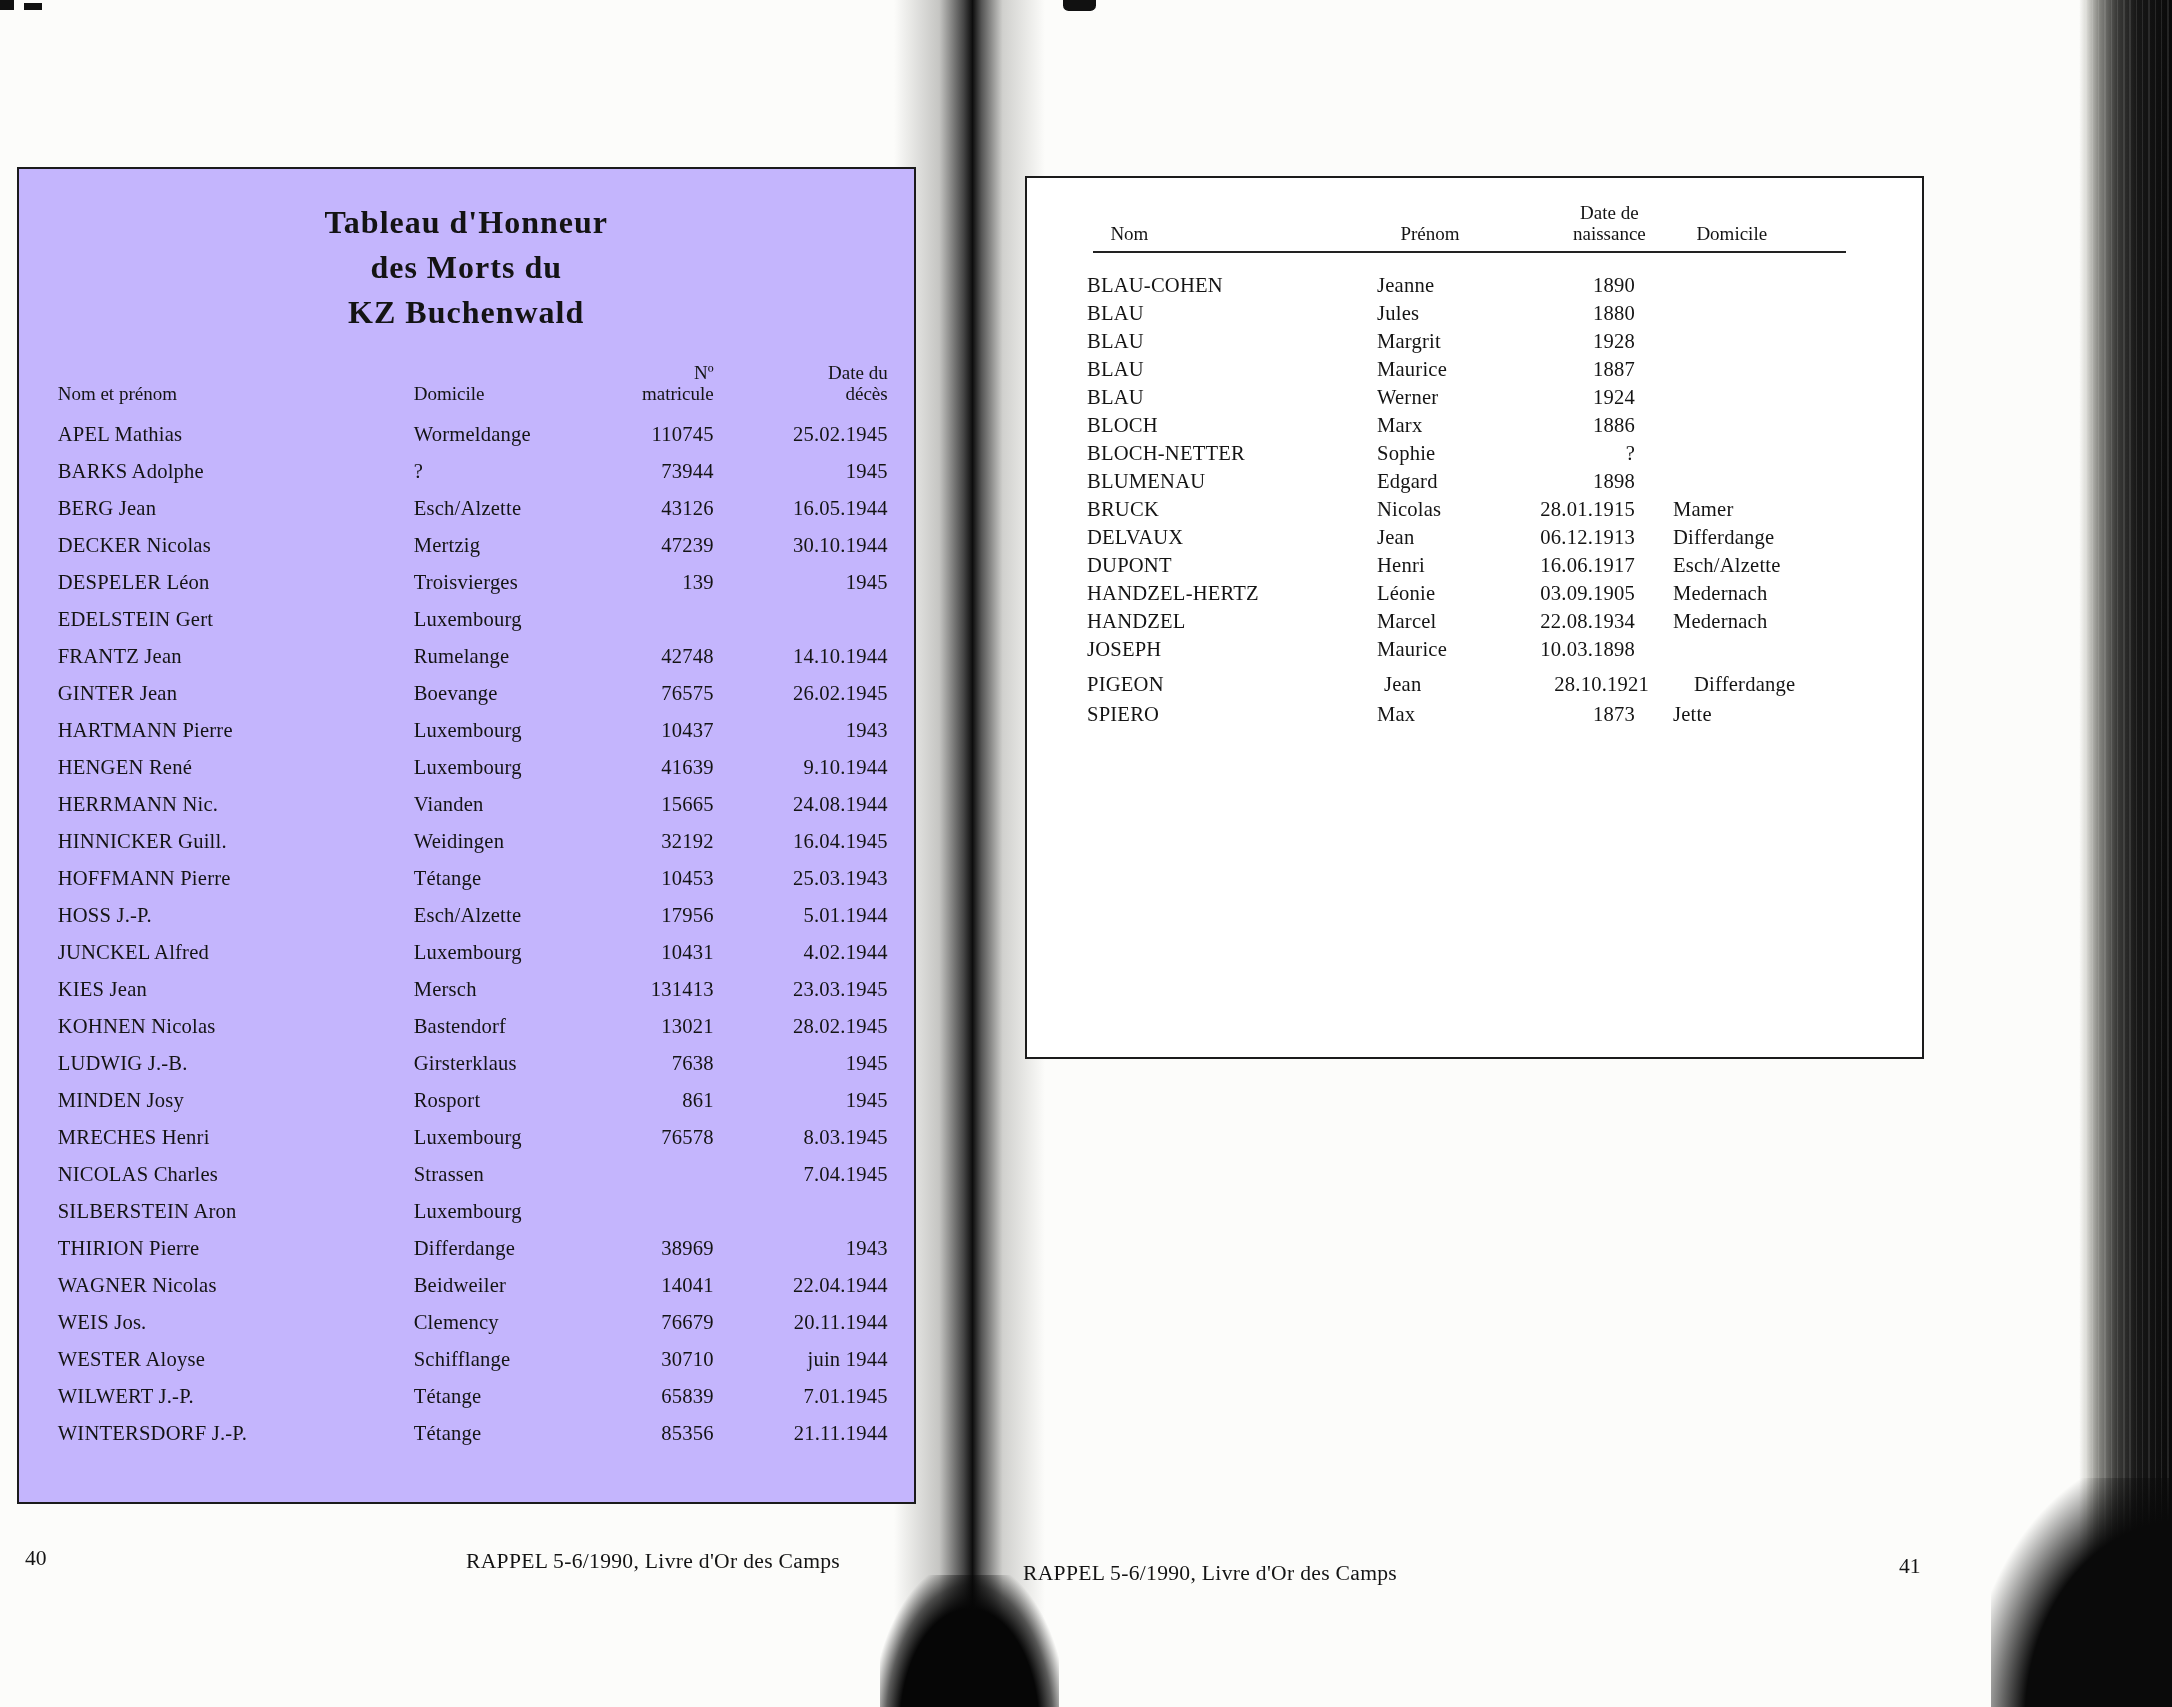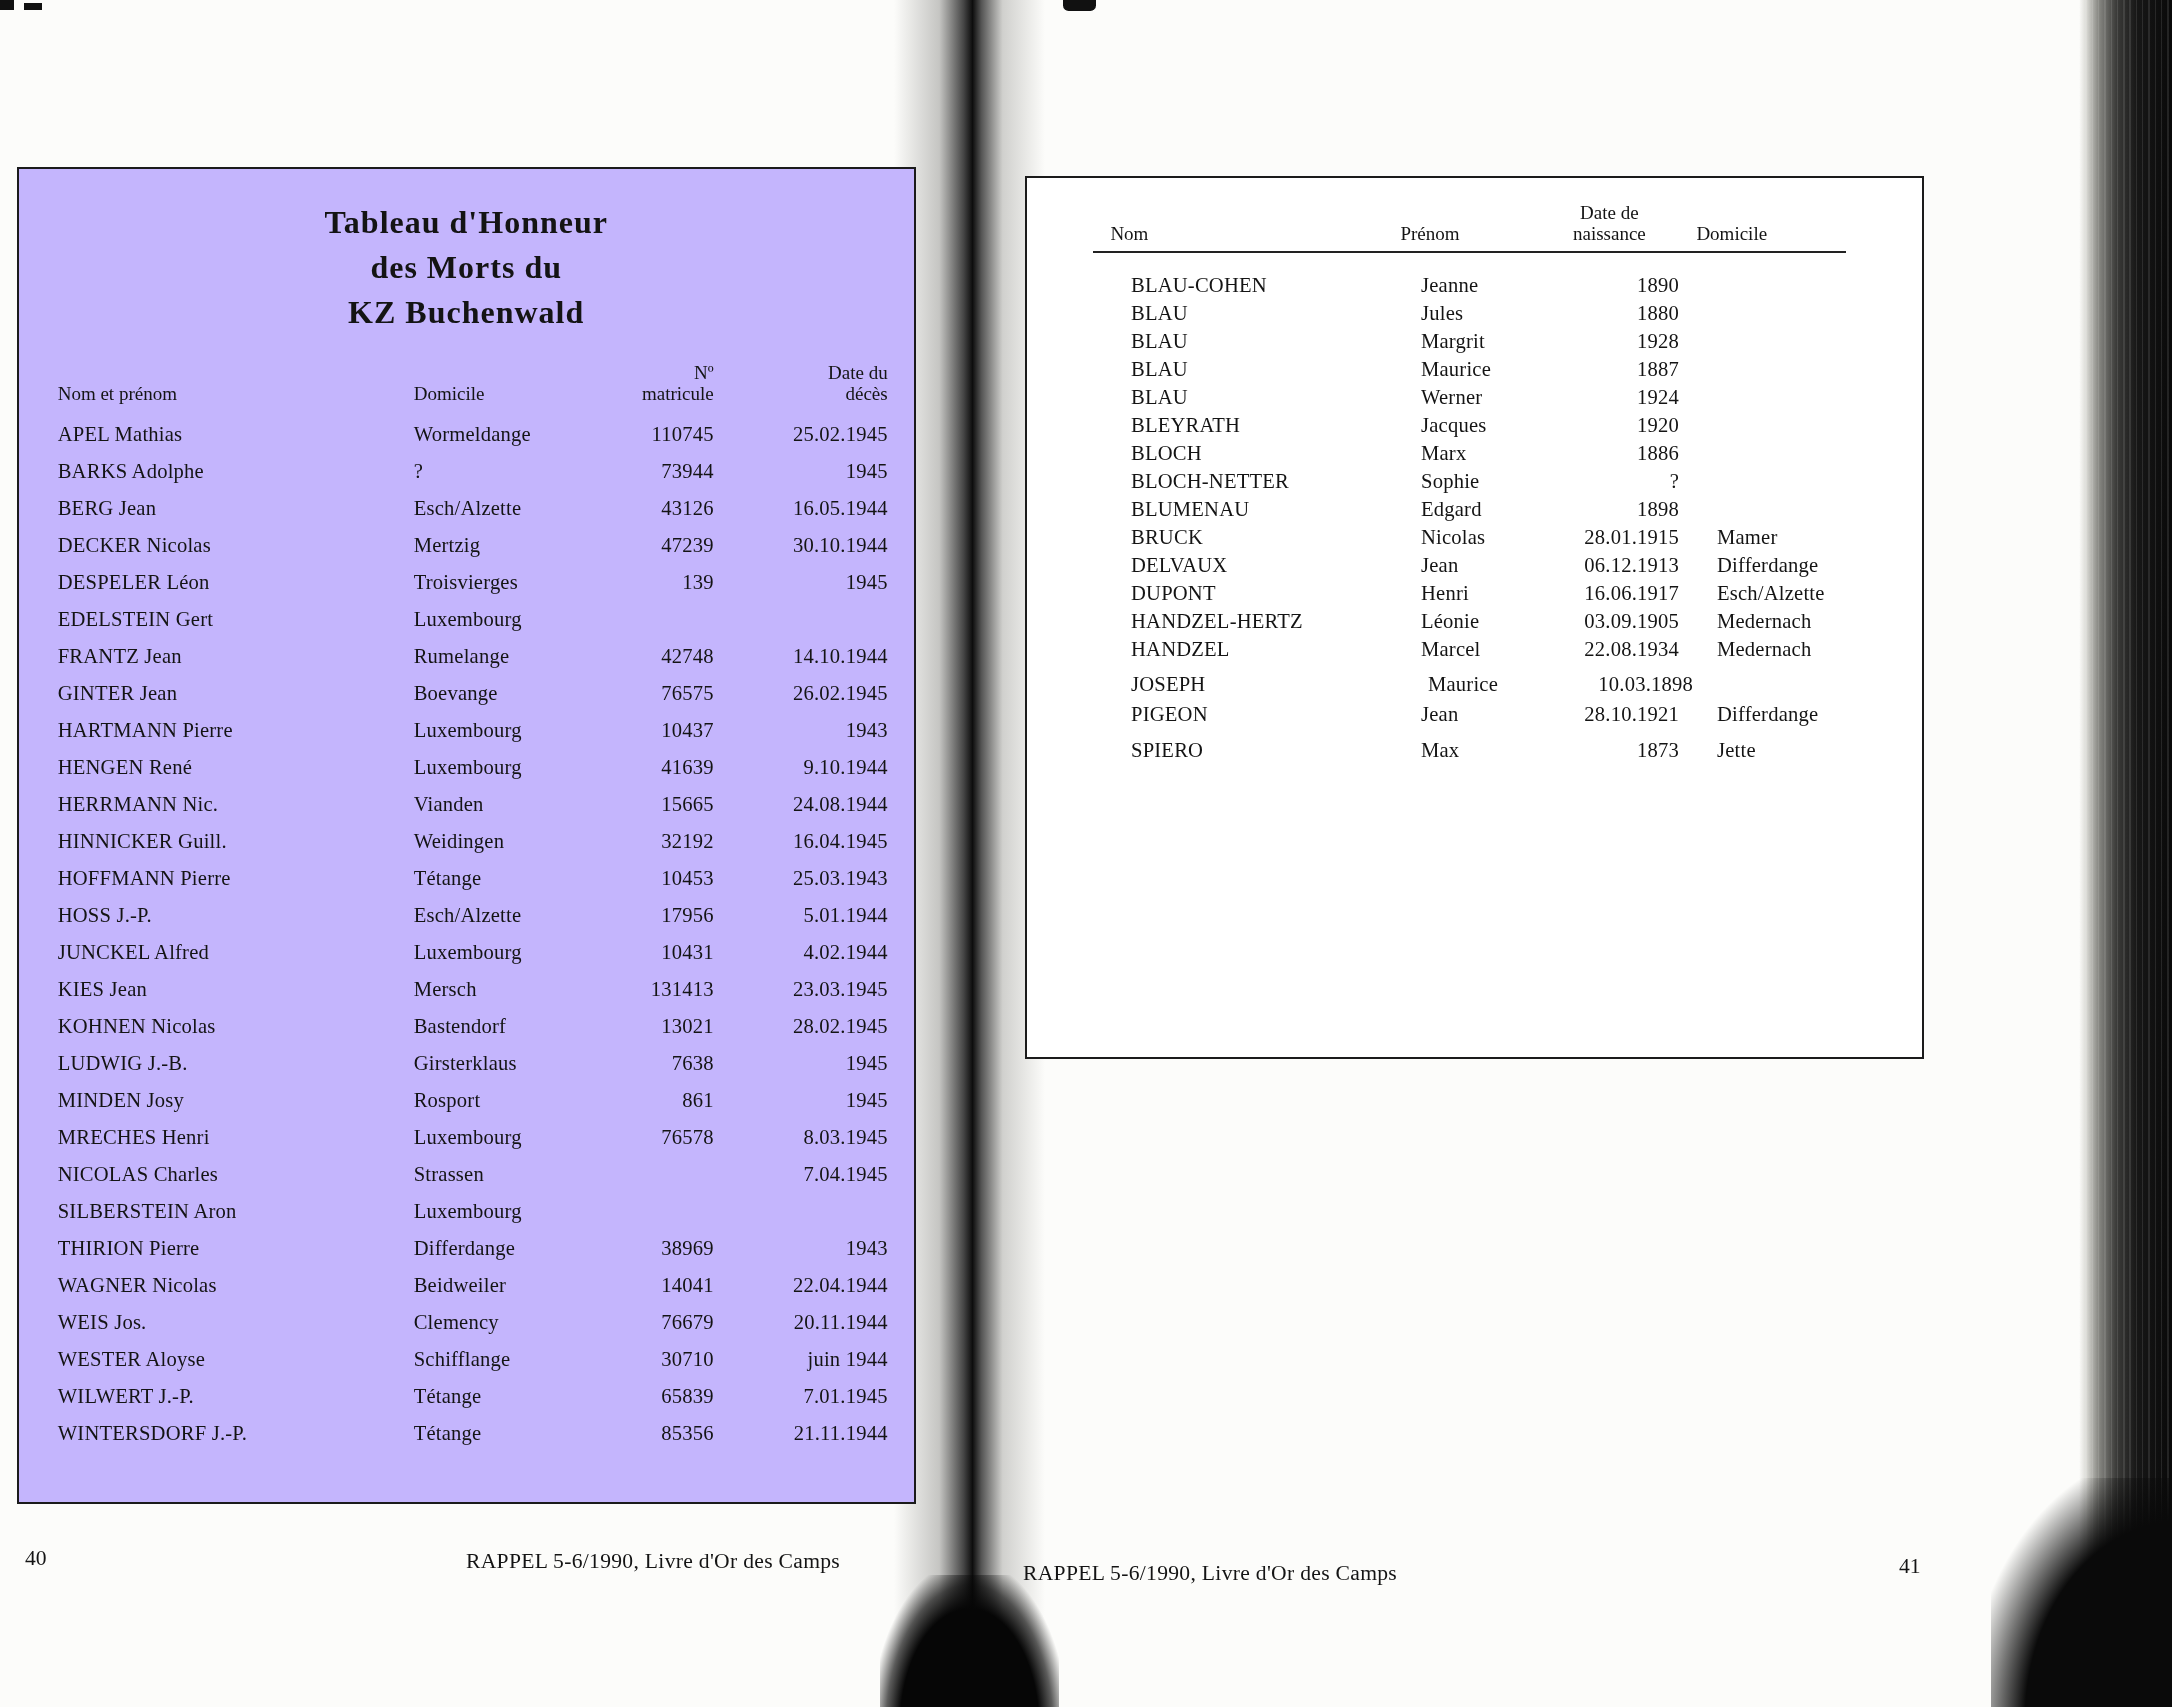--- a/index.html
+++ b/index.html
@@ -72,21 +72,21 @@
     width:753px;margin-left:66px;margin-top:24px;padding-left:17.4px;
     padding-bottom:7px;border-bottom:2.1px solid #222;
     box-sizing:border-box;font-size:19px;line-height:21px;align-items:end;
     white-space:nowrap;
   }
   .rhead .c3{text-align:center;}
   .rhead .c4{padding-left:38px;}
   .rrows{margin-top:18px;}
   .rrow{
     display:grid;grid-template-columns:290px 160px 98px 269px;
-    padding-left:104px;box-sizing:border-box;
+    padding-left:60px;box-sizing:border-box;
     font-size:20.6px;line-height:28px;height:28px;letter-spacing:0.2px;white-space:nowrap;
   }
   .rrow .c3{text-align:right;}
   .rrow .c4{padding-left:38px;}
   .rrow:nth-child(15){margin-top:7px;gap:7px;}
   .rrow:nth-child(16){margin-top:2px;}
   .rrow:nth-child(17){margin-top:8.4px;}
 
   
   .pnum{position:absolute;font-size:21.6px;}
@@ -341,26 +341,20 @@
       <div class="c3">1887</div>
       <div class="c4"></div>
     </div>
       <div class="rrow">
       <div class="c1">BLAU</div>
       <div class="c2">Werner</div>
       <div class="c3">1924</div>
       <div class="c4"></div>
     </div>
       <div class="rrow">
-      <div class="c1">BLEYRATH</div>
-      <div class="c2">Jacques</div>
-      <div class="c3">1920</div>
-      <div class="c4"></div>
-    </div>
-      <div class="rrow">
       <div class="c1">BLOCH</div>
       <div class="c2">Marx</div>
       <div class="c3">1886</div>
       <div class="c4"></div>
     </div>
       <div class="rrow">
       <div class="c1">BLOCH-NETTER</div>
       <div class="c2">Sophie</div>
       <div class="c3">?</div>
       <div class="c4"></div>

